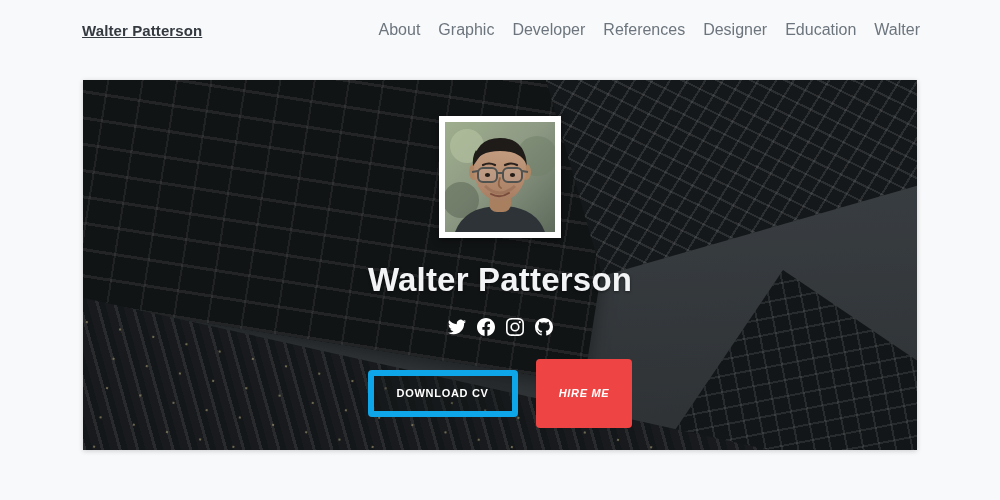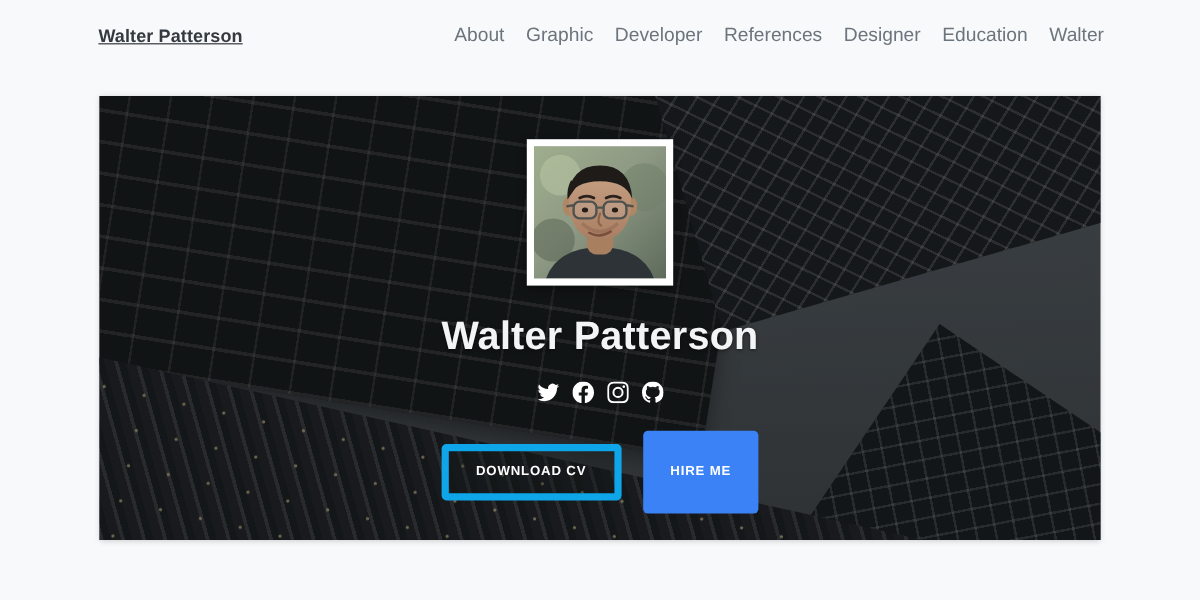--- a/index.html
+++ b/index.html
@@ -244,23 +244,24 @@
 
   .btn-outline {
     padding: 12px 23px;
     background: rgba(20,22,24,.30);
     border: 6px solid #0ea5e9;
     color: #ffffff;
   }
 
   .btn-primary {
     padding: 29px 23px;
-    background: #3b82f6;
+    background: #ef4444;
     border: none;
     color: #ffffff;
+    font-style: italic;
   }
 </style>
 </head>
 <body>
 
 <header class="navbar">
   <a class="brand" href="#">Walter Patterson</a>
 
   <nav>
     <ul class="nav-links">

